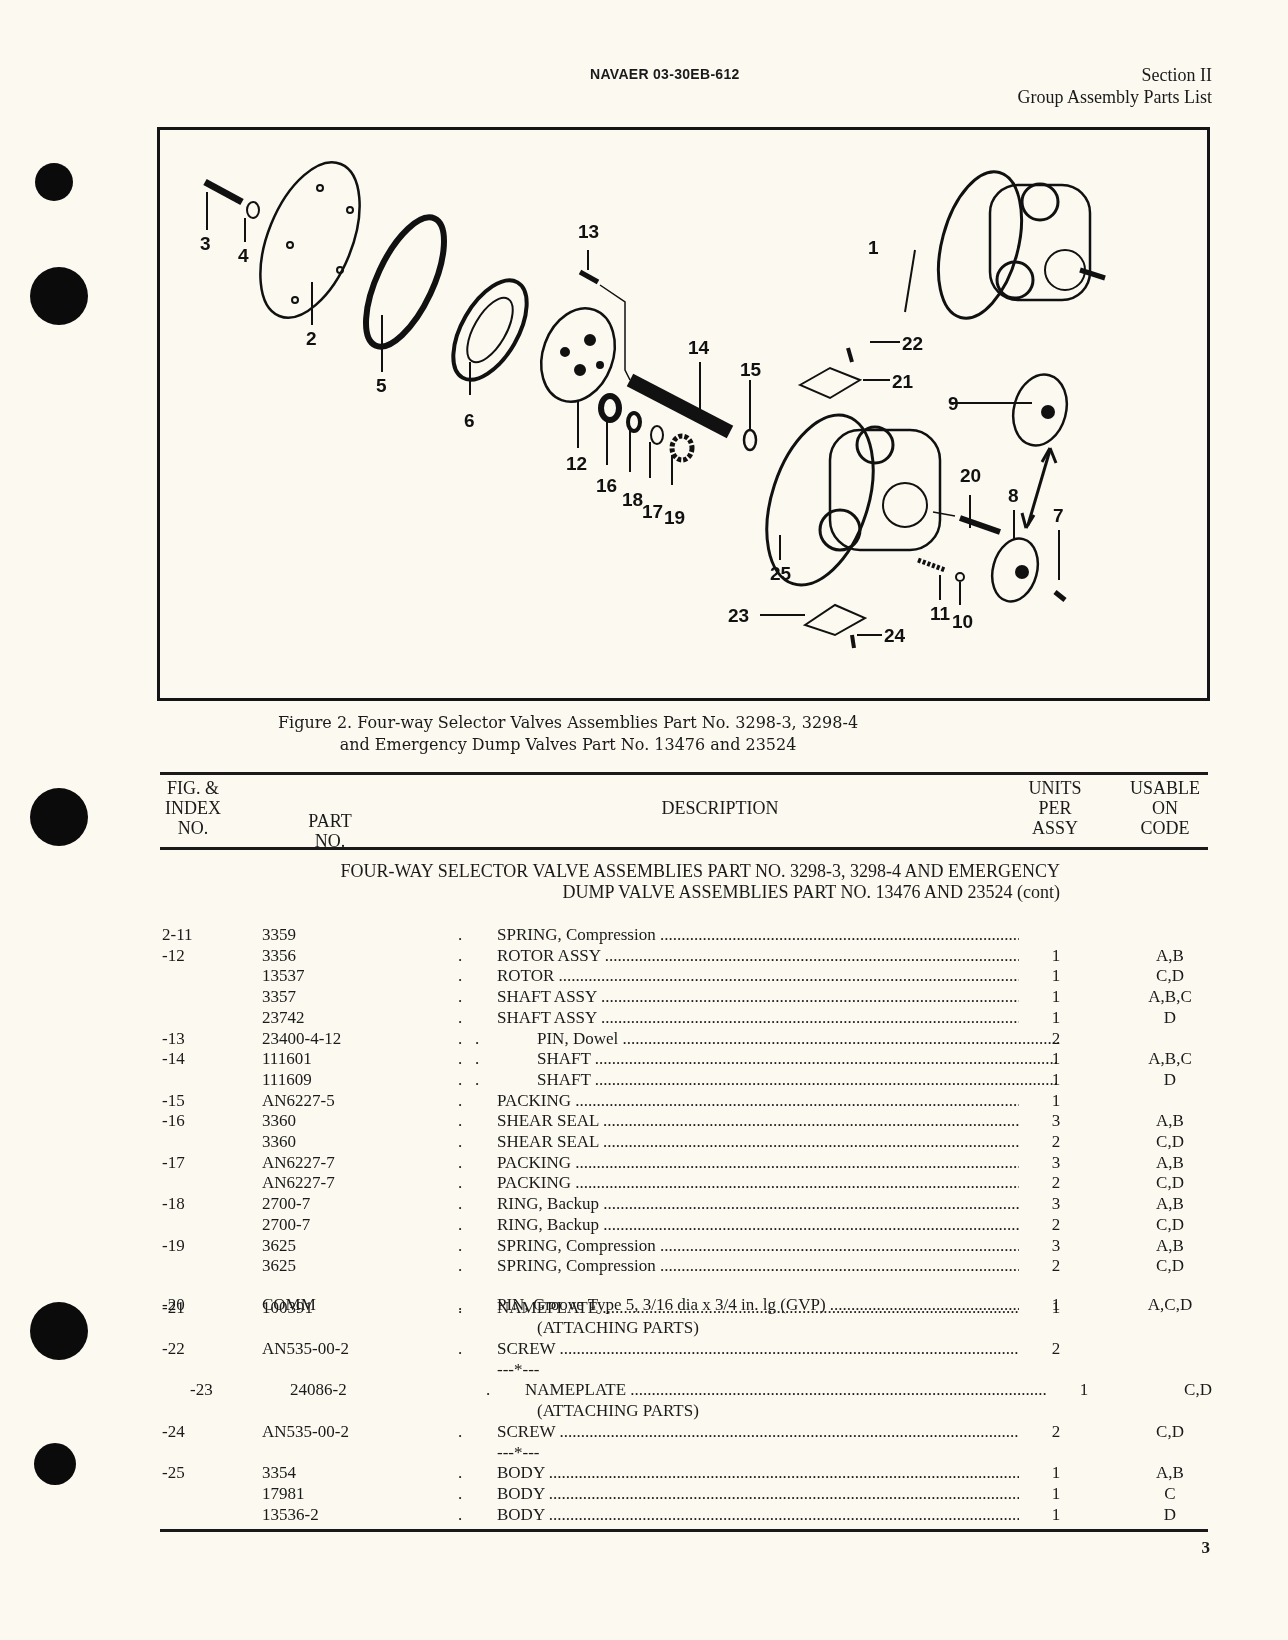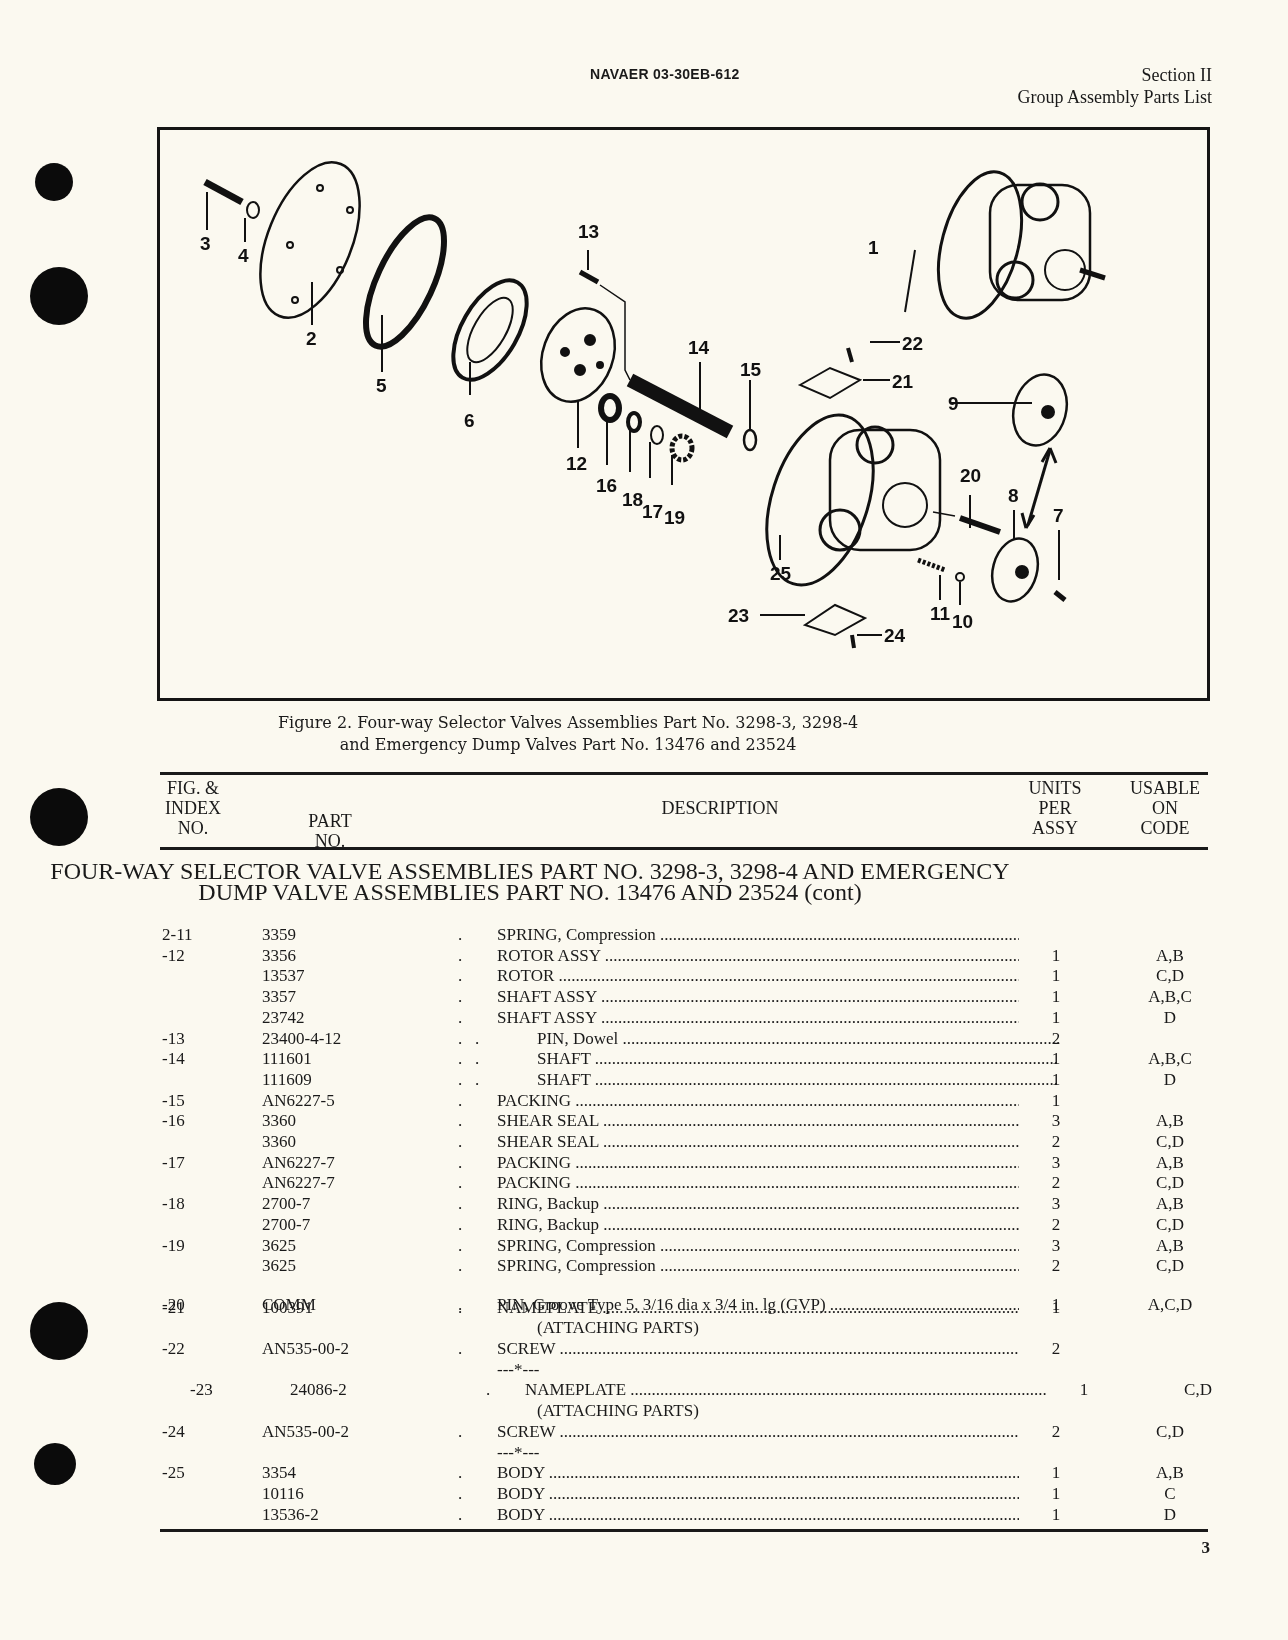--- a/index.html
+++ b/index.html
@@ -30,22 +30,22 @@
   .caption {
     position: absolute; left: 0; width: 1136px; top: 712px; text-align: center;
     font-family: "DejaVu Serif", serif; font-size: 16px; line-height: 22px;
   }
   .rule-thick { position: absolute; left: 160px; width: 1048px; height: 3px; background: #1a1a1a; }
   .colhead {
     position: absolute; font-family: "Liberation Serif", serif; font-size: 18px;
     line-height: 20px; text-align: center;
   }
   .section-title {
-    position: absolute; left: 0; width: 1060px; top: 861px; text-align: center;
-    font-family: "Liberation Serif", serif; font-size: 24px; line-height: 21px;
+    position: absolute; left: 0; width: 1060px; top: 861px; text-align: right;
+    font-family: "Liberation Serif", serif; font-size: 18px; line-height: 21px;
   }
   .row {
     position: absolute; left: 0; width: 1288px; height: 20px;
     font-family: "Liberation Serif", serif; font-size: 17px; line-height: 20px;
   }
   .row span { position: absolute; white-space: nowrap; }
   .c-index { left: 162px; }
   .c-part { left: 262px; }
   .c-dot1 { left: 458px; }
   .c-desc { left: 497px; width: 522px; overflow: hidden; }
@@ -447,21 +447,21 @@
     <div class="row" style="top: 1463.2px;">
       <span class="c-index">-25</span>
       <span class="c-part">3354</span>
       <span class="c-dot1" style="white-space: pre;">.</span>
       <span class="c-desc dotted">BODY ........................................................................................................................</span>
       <span class="c-units">1</span>
       <span class="c-code">A,B</span>
     </div>
     <div class="row" style="top: 1483.9px;">
       <span class="c-index"></span>
-      <span class="c-part">10116</span>
+      <span class="c-part">17981</span>
       <span class="c-dot1" style="white-space: pre;">.</span>
       <span class="c-desc dotted">BODY ........................................................................................................................</span>
       <span class="c-units">1</span>
       <span class="c-code">C</span>
     </div>
     <div class="row" style="top: 1504.6px;">
       <span class="c-index"></span>
       <span class="c-part">13536-2</span>
       <span class="c-dot1" style="white-space: pre;">.</span>
       <span class="c-desc dotted">BODY ........................................................................................................................</span>

